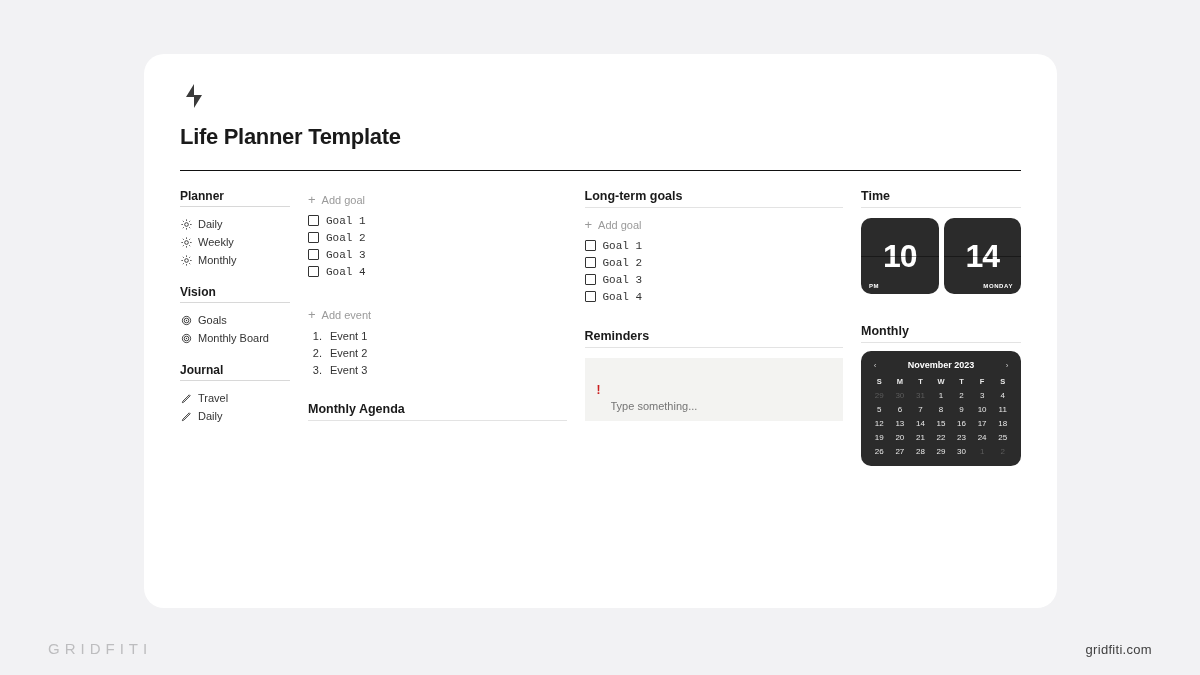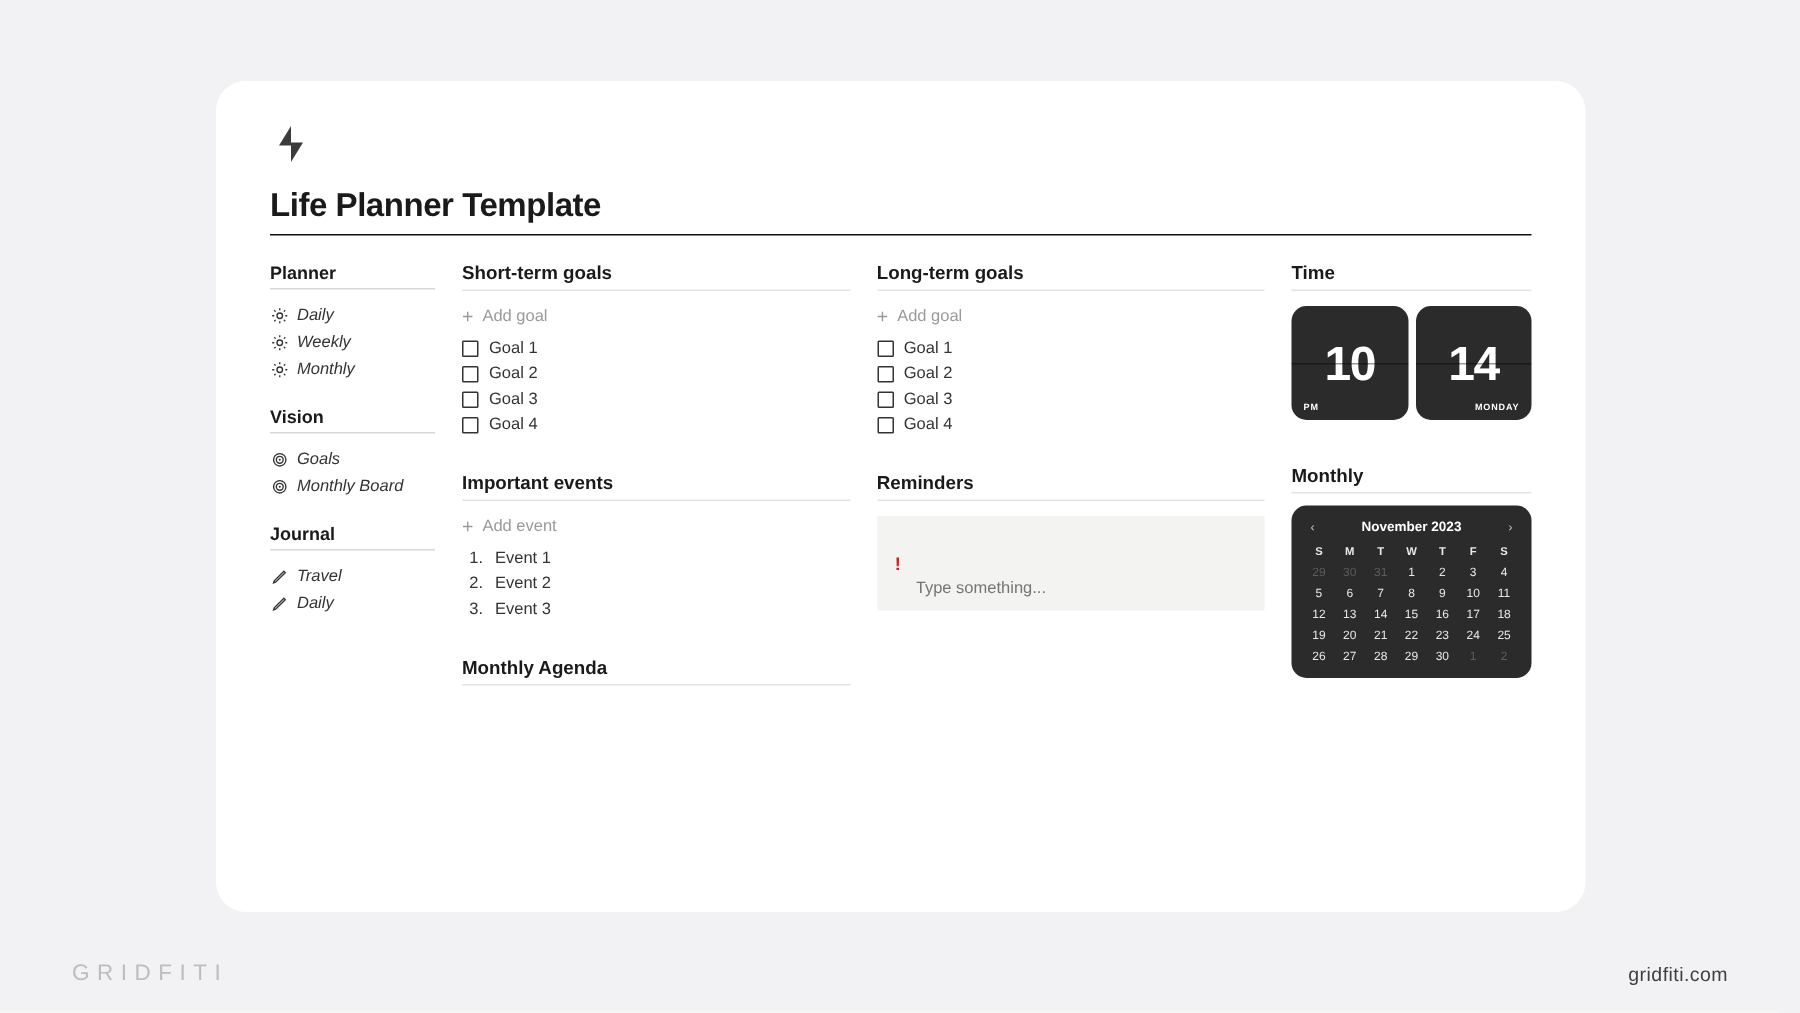--- a/index.html
+++ b/index.html
@@ -25,21 +25,21 @@
   }
   .logo {
     margin-top: 4px;
     margin-bottom: 14px;
   }
   .logo svg { display: block; }
   .page-title {
     font-size: 22px;
     font-weight: 700;
     letter-spacing: -0.3px;
-    padding-bottom: 6px;
+    padding-bottom: 20px;
     border-bottom: 1px solid #111;
     margin-bottom: 18px;
   }
   .columns {
     display: grid;
     grid-template-columns: 110px 1fr 1fr 160px;
     column-gap: 18px;
     align-items: start;
   }
   
@@ -53,21 +53,20 @@
   }
   .sidebar-section + .sidebar-section { margin-top: 16px; }
   .sidebar-item {
     display: flex;
     align-items: center;
     gap: 6px;
     font-size: 11px;
     color: #333;
     padding: 3px 0;
     cursor: pointer;
-    font-style: italic;
   }
   .sidebar-item .ic { width: 12px; height: 12px; flex: 0 0 12px; display:flex; align-items:center; justify-content:center; }
   .ic svg { display:block; }
   
   .sec-heading {
     font-size: 12.5px;
     font-weight: 700;
     padding-bottom: 4px;
     border-bottom: 1px solid #e3e3e3;
     margin-bottom: 6px;
@@ -77,25 +76,26 @@
     align-items: center;
     gap: 6px;
     color: #9a9a9a;
     font-size: 11px;
     padding: 4px 0 6px 0;
     cursor: pointer;
   }
   .add-row .plus { font-size: 13px; line-height: 1; }
   .check-item {
     display: flex;
-    align-items: flex-end;
+    align-items: flex-start;
     gap: 7px;
     font-size: 11px;
     color: #333;
     padding: 2.5px 0;
+    font-family: Liberation Mono, monospace;
   }
   .checkbox {
     width: 11px; height: 11px;
     border: 1.4px solid #333;
     border-radius: 1px;
     flex: 0 0 11px;
     cursor: pointer;
   }
   .ol-item {
     display: flex;
@@ -329,21 +329,20 @@
                 <path d="M3 21 L6 20 L20 6 L18 4 L4 18 Z" fill="none" stroke="#333" stroke-width="2"></path>
               </svg>
             </span>
           <span>Daily</span>
         </div>
       </div>
     </div>
 
     <div class="col-main">
       <div class="block">
-        <div class="sec-heading">Short-term goals</div>
         <div class="add-row">
           <span class="plus">+</span>
           <span>Add goal</span>
         </div>
         <div class="check-item">
             <span class="checkbox"></span>
             <span>Goal 1</span>
           </div>
         <div class="check-item">
             <span class="checkbox"></span>
@@ -353,21 +352,20 @@
             <span class="checkbox"></span>
             <span>Goal 3</span>
           </div>
         <div class="check-item">
             <span class="checkbox"></span>
             <span>Goal 4</span>
           </div>
       </div>
 
       <div class="block">
-        <div class="sec-heading">Important events</div>
         <div class="add-row">
           <span class="plus">+</span>
           <span>Add event</span>
         </div>
         <div class="ol-item">
             <span class="ol-num">1.</span>
             <span>Event 1</span>
           </div>
         <div class="ol-item">
             <span class="ol-num">2.</span>

